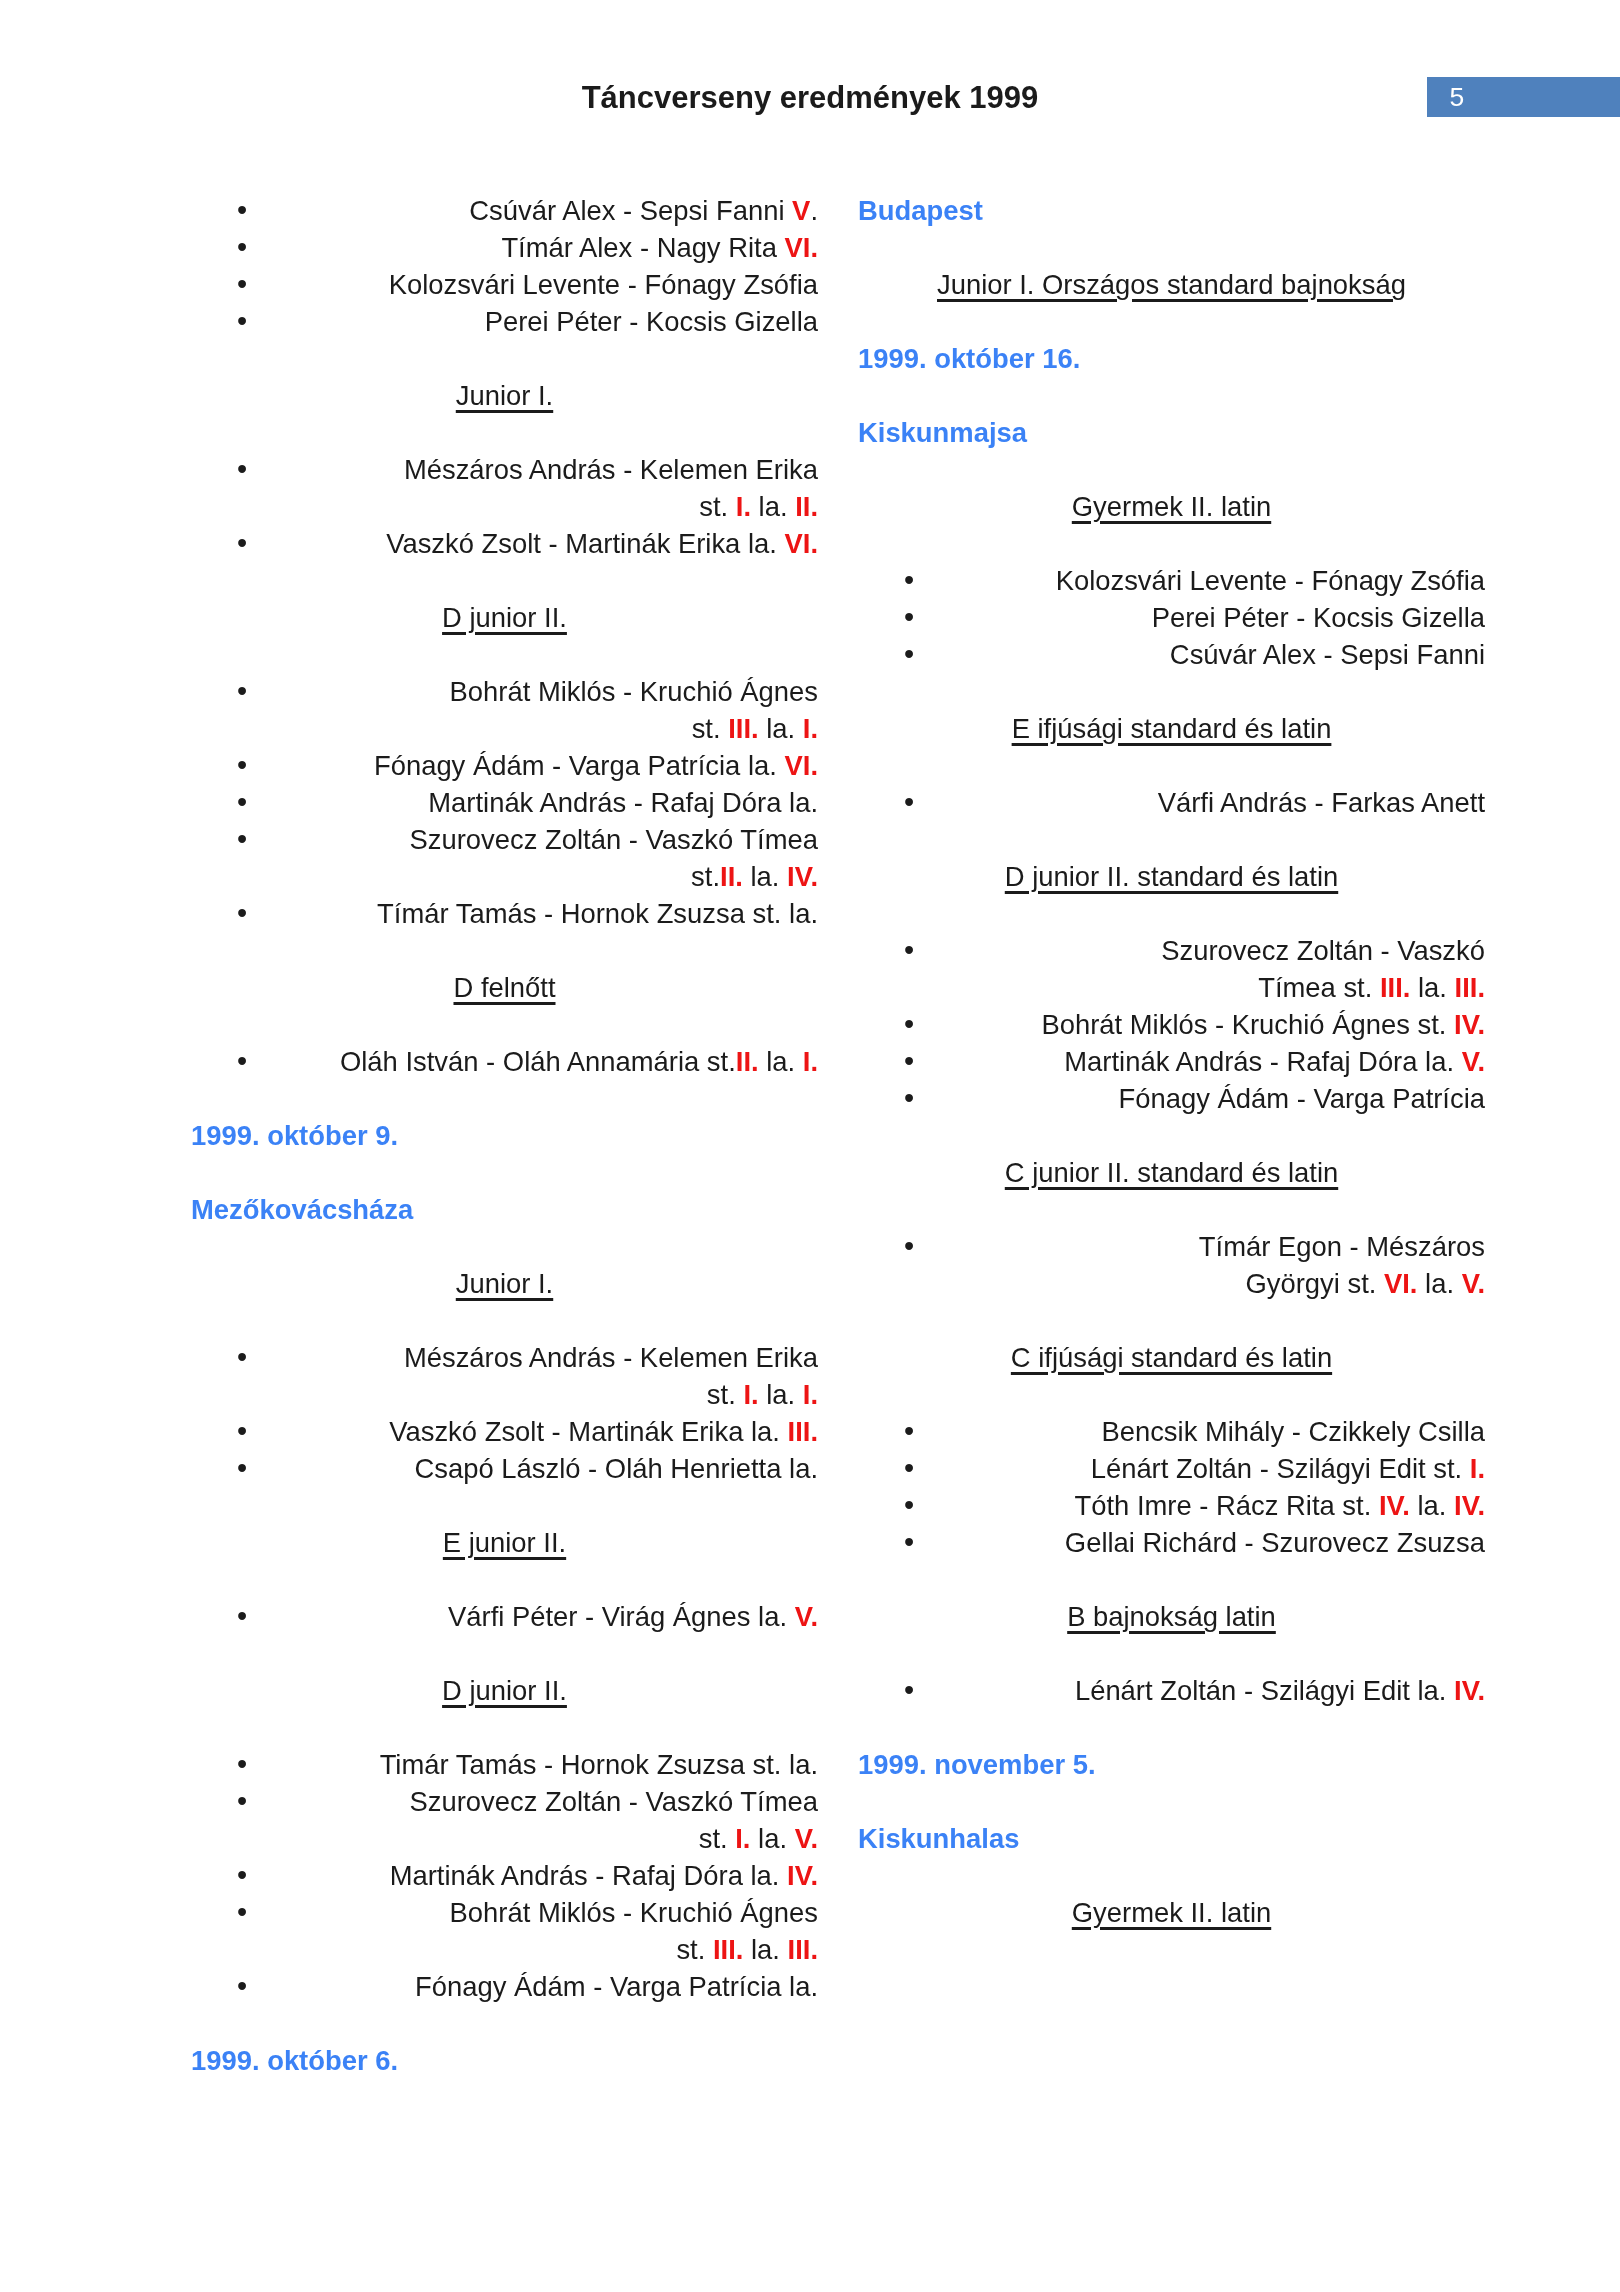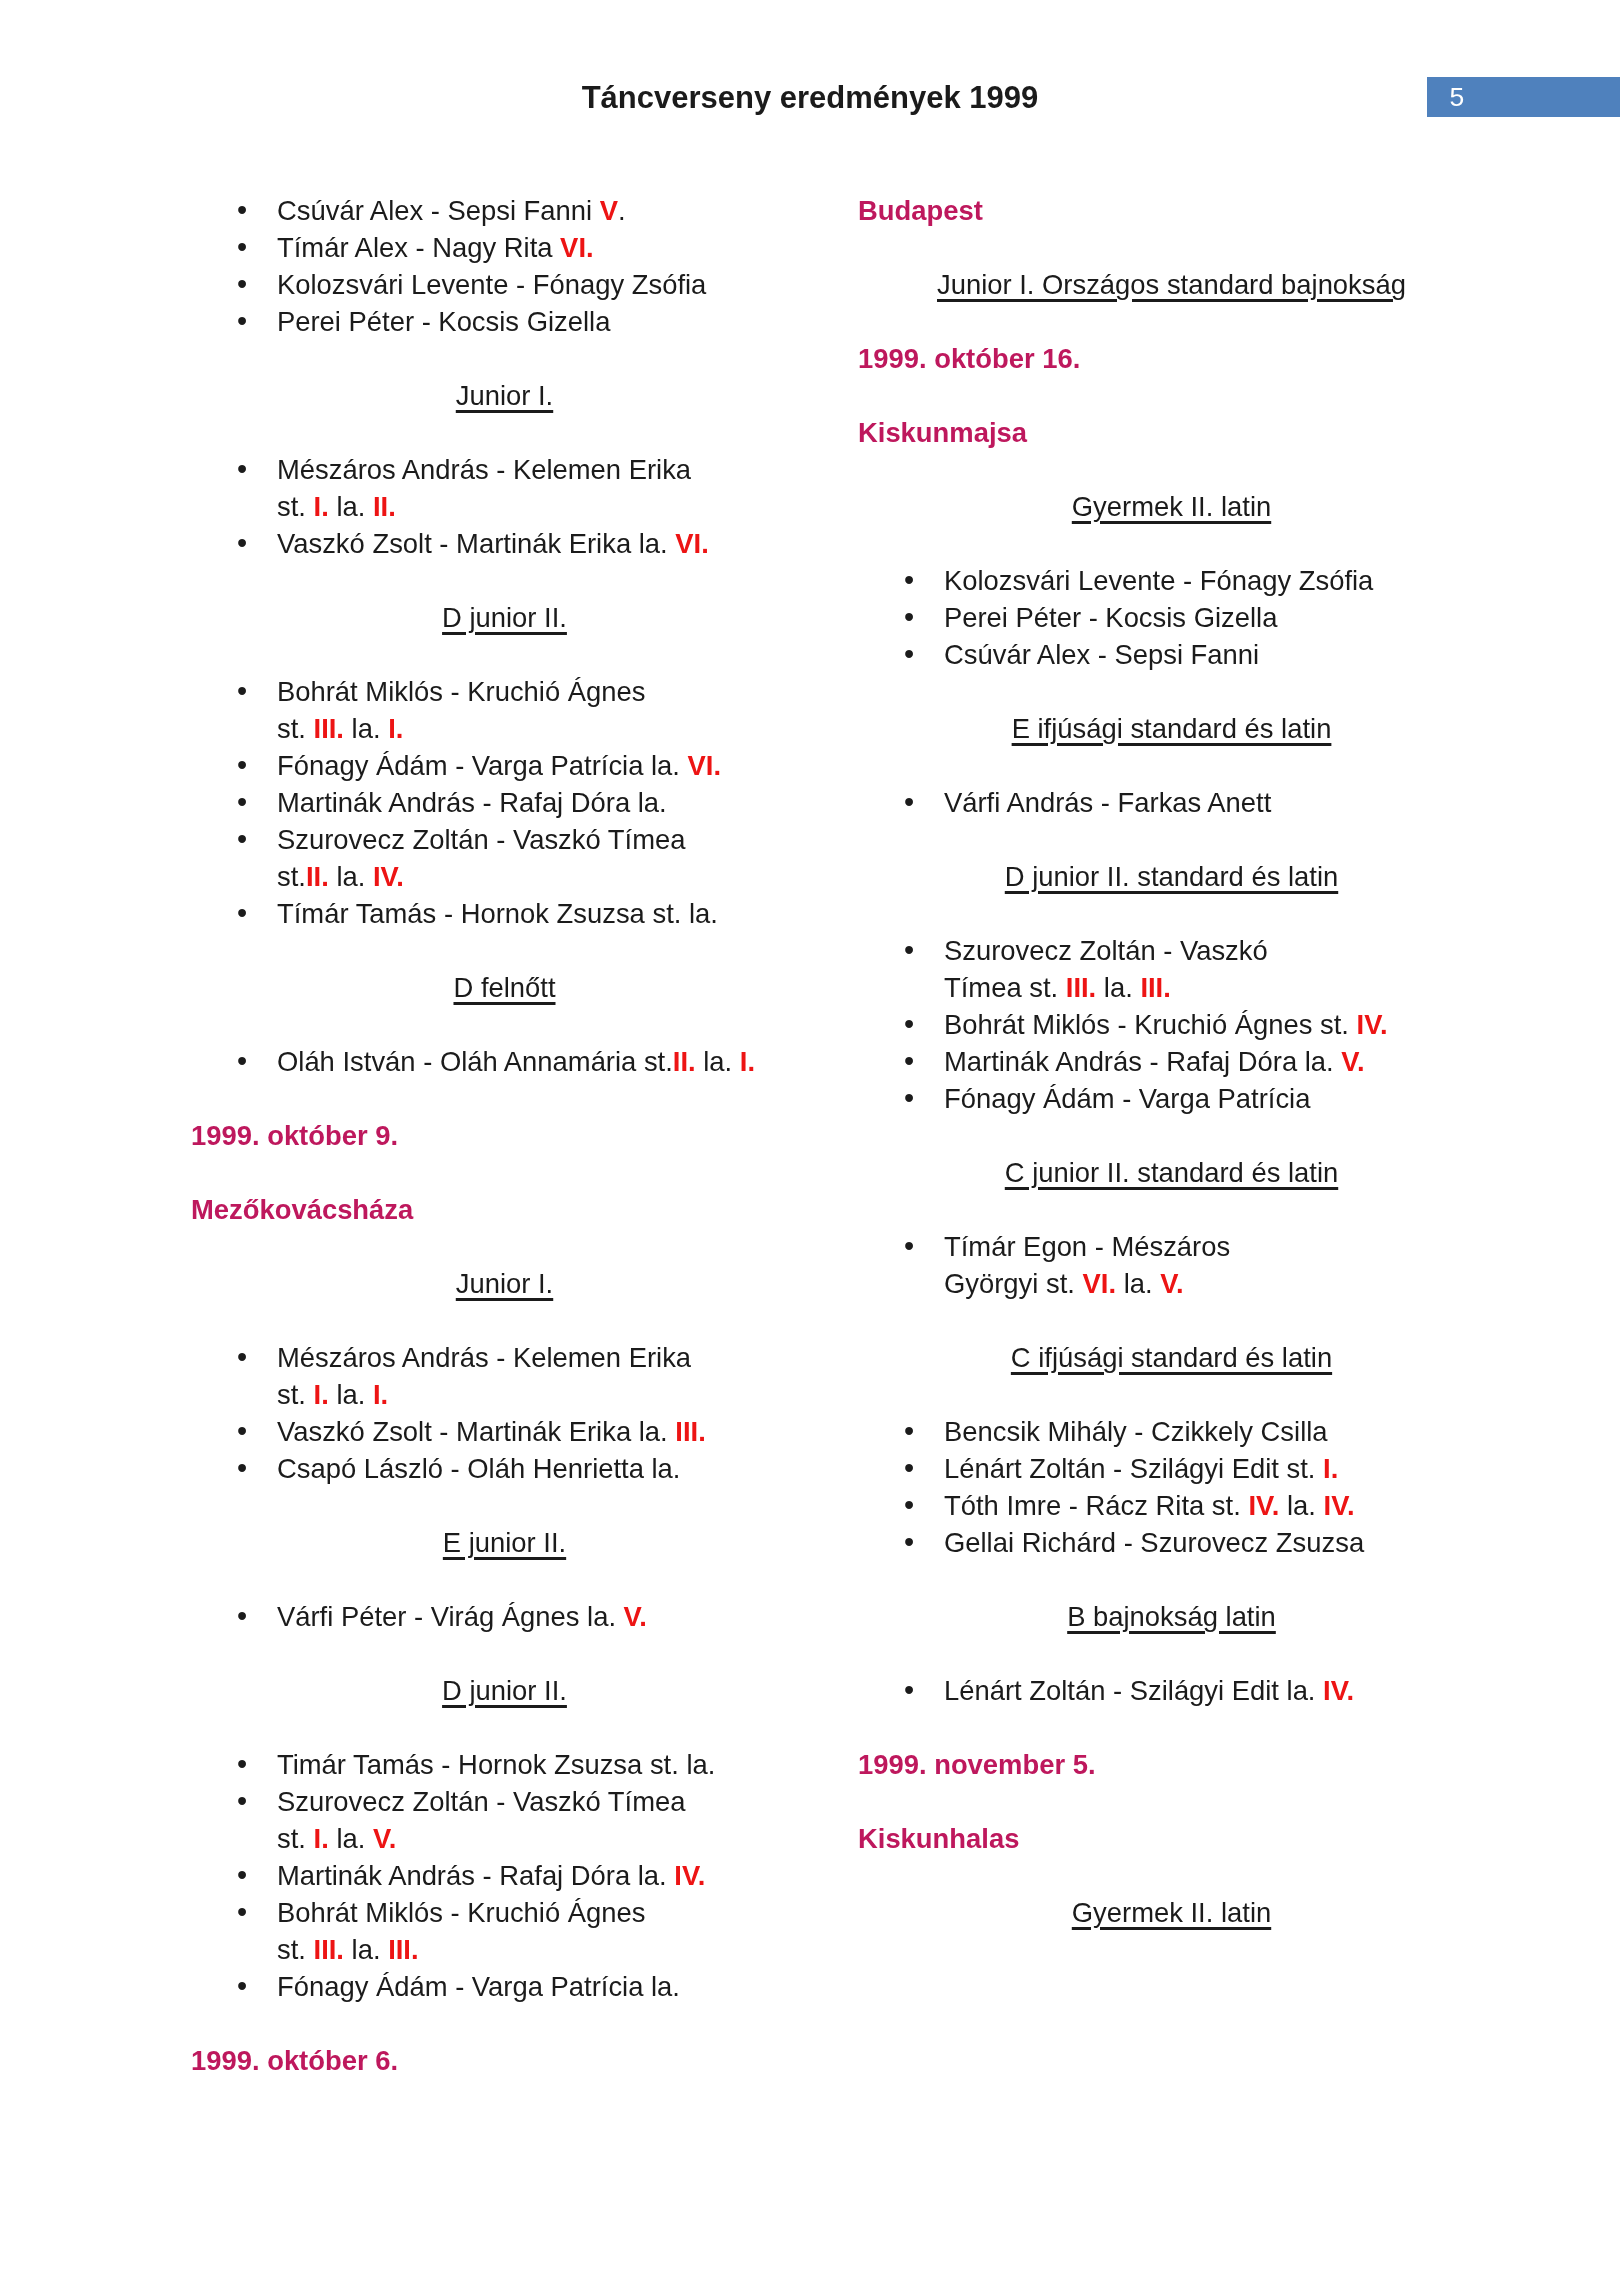--- a/index.html
+++ b/index.html
@@ -21,22 +21,22 @@
   .col { position:absolute; top:192px; width:627px; }
   .col-left { left:191px; }
   .col-right { left:858px; }
   .block { margin-bottom:37px; }
   .heading {
     text-decoration:underline;
     text-decoration-thickness:2.5px;
     text-underline-offset:4.9px;
     text-align:center;
   }
-  .date, .city { color:#be185d; font-weight:700; }
-  ul.results { list-style:none; margin-bottom:37px; }
+  .date, .city { color:#3b82f6; font-weight:700; }
+  ul.results { list-style:none; margin-bottom:37px;text-align:right; }
   ul.results li { position:relative; padding-left:86px; }
   ul.results li::before {
     content:"\2022"; position:absolute; left:46px; top:0;
     font-size:29px; color:#1b1b1b;
   }
   .line { white-space:nowrap; }
   .red { color:#ED1414; font-weight:700; }
 </style>
 </head>
 <body>

